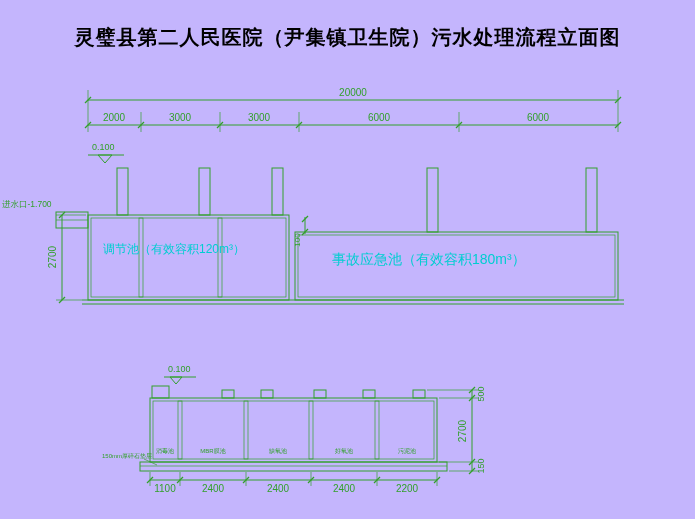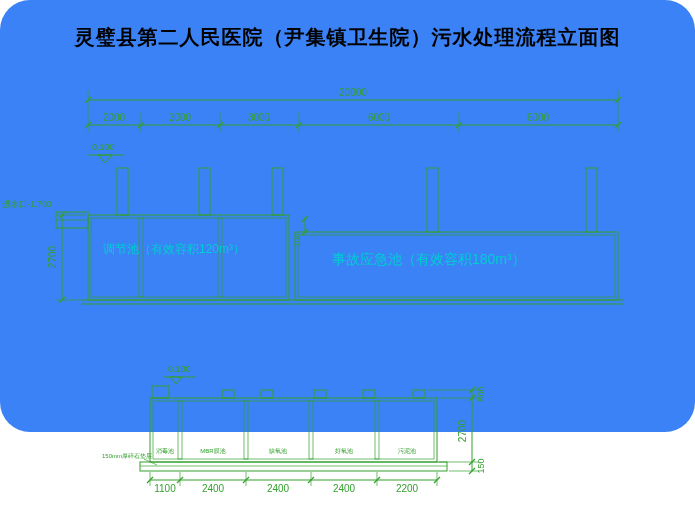--- a/index.html
+++ b/index.html
@@ -2,21 +2,21 @@
 <html style="--line: #33a02c; --accent: #00ced1; --title: #000000;"><head>
 <meta charset="utf-8">
 <style>
   :root{
     --line:#33a02c;
     --accent:#00ced1;
     --title:#000000;
   }
   *{margin:0;padding:0;box-sizing:border-box;}
   body{width:695px;height:519px;background:#ffffff;overflow:hidden;font-family:"Liberation Sans",sans-serif;}
-  .page{position:relative;width:695px;height:432px;background:#3b82f6;border-radius:30px;}
+  .page{position:relative;width:695px;height:519px;background:#c4b5fd;}
   .title{
     position:absolute;top:24px;left:0;width:100%;
     text-align:center;
     font-family:"Liberation Serif",serif;
     font-weight:bold;font-size:20px;color:var(--title);
     letter-spacing:1px;
   }
   svg{position:absolute;left:0;top:0;}
   .ln{stroke:var(--line);stroke-width:1;fill:none;}
   .lnt{stroke:var(--line);stroke-width:0.7;fill:none;}

